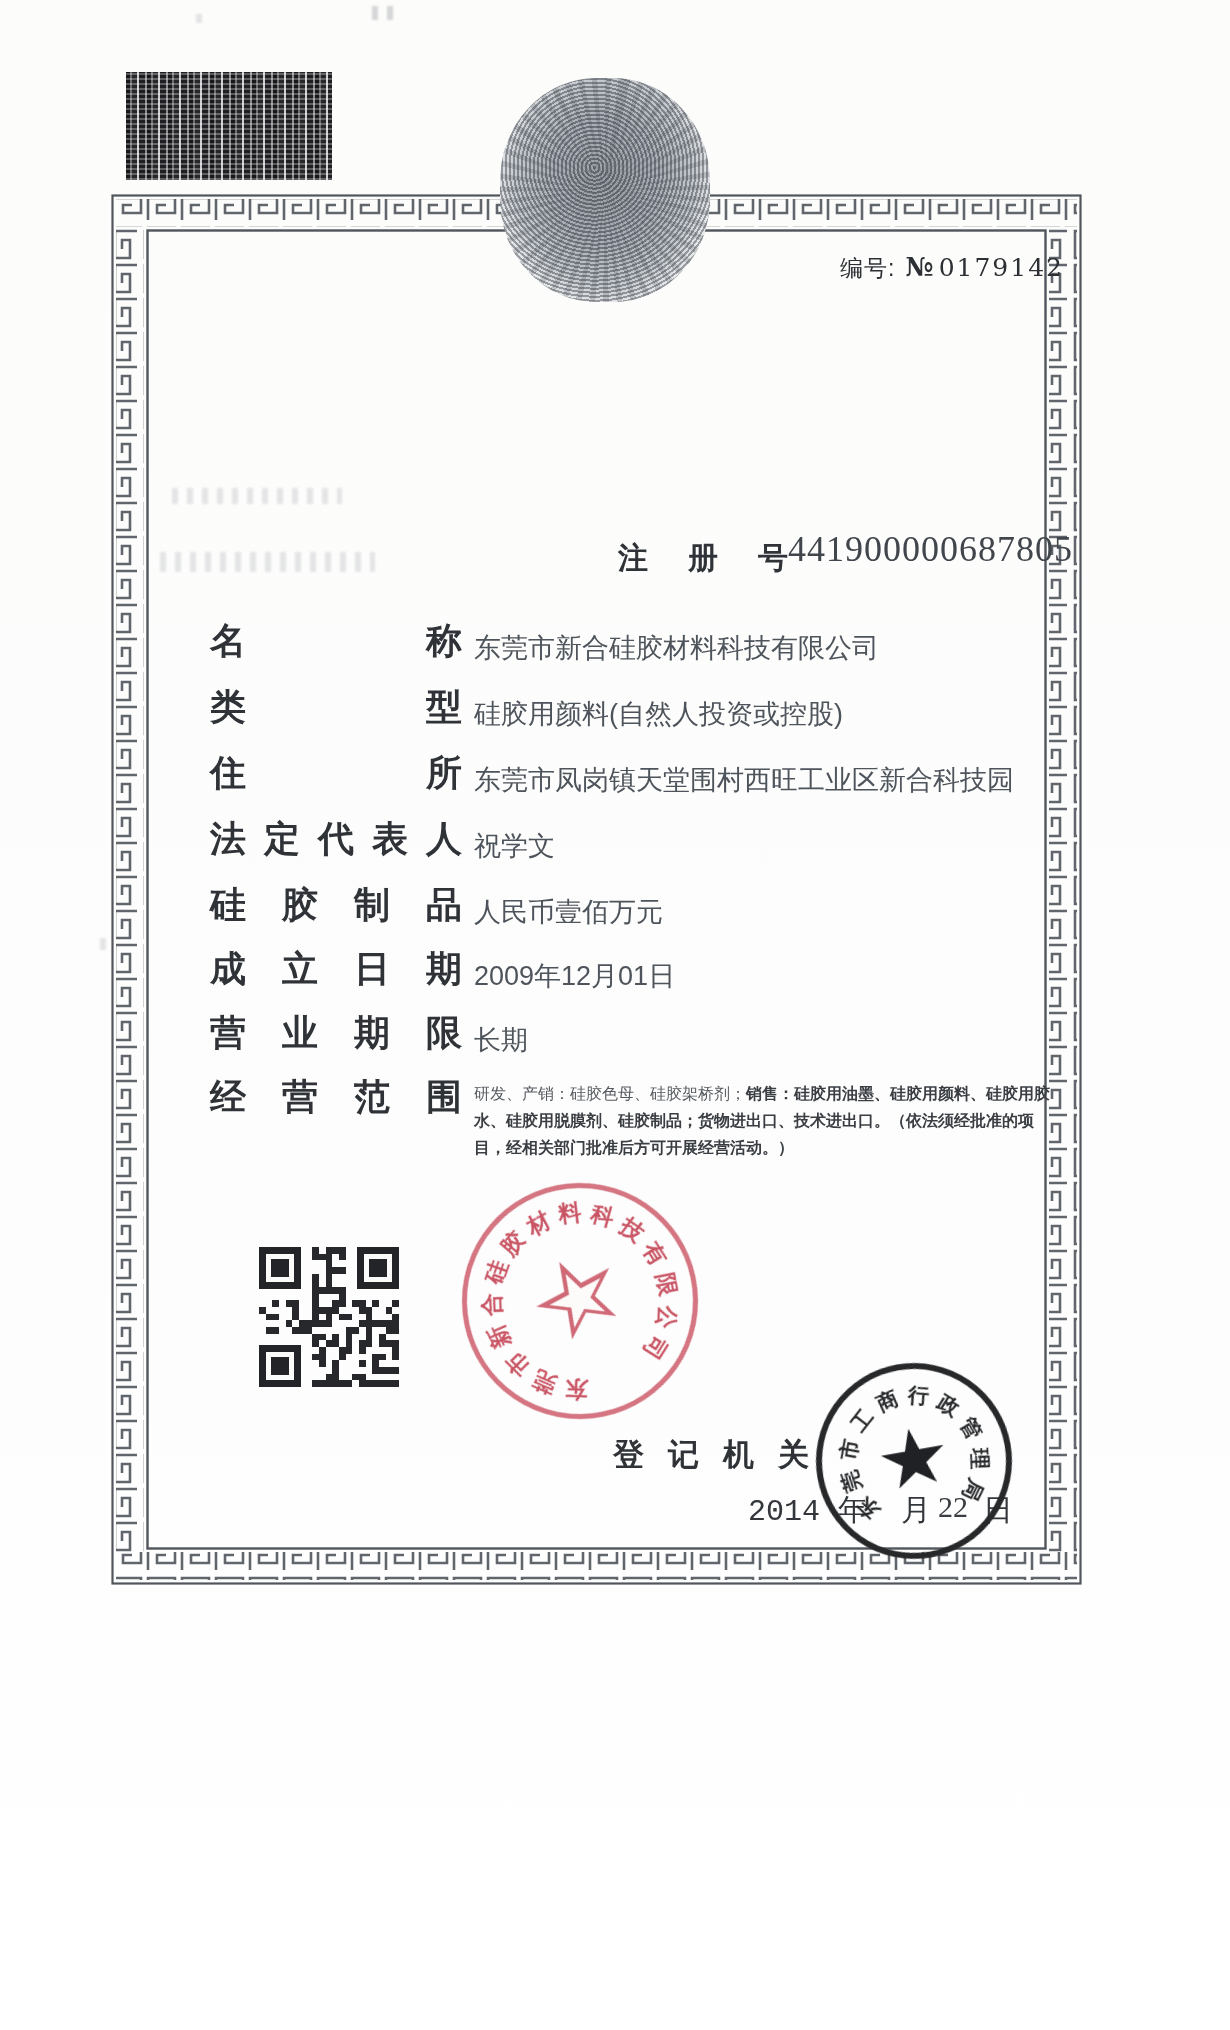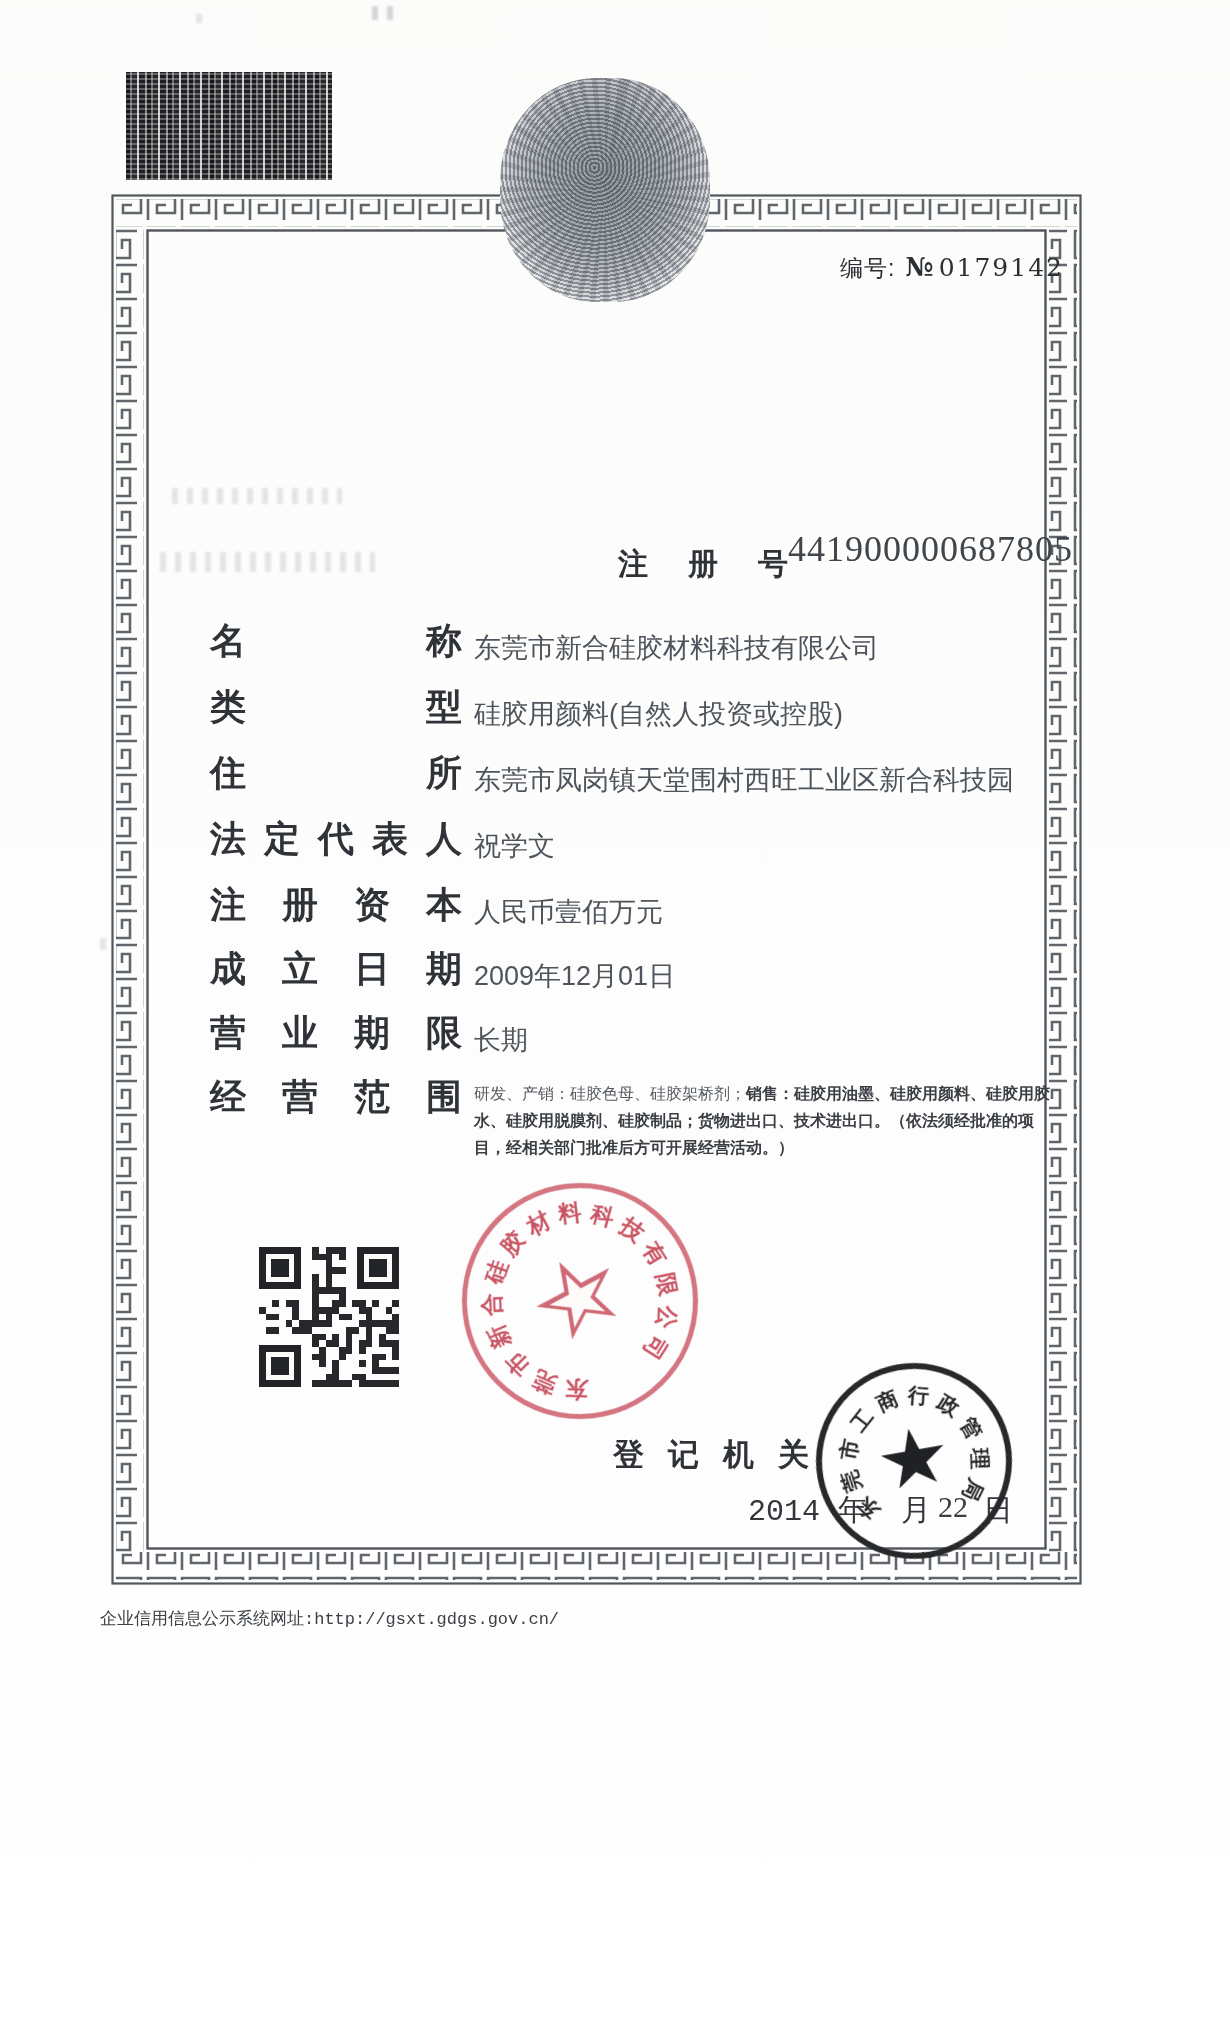--- a/index.html
+++ b/index.html
@@ -25,21 +25,21 @@
   .serial{position:absolute;top:252px;left:840px;width:212px;text-align:right;z-index:4;
           font-size:23px;color:#2c2f33;letter-spacing:1px;white-space:nowrap;}
   .serial .nosym{font-family:"DejaVu Serif",serif;font-weight:bold;font-size:26px;padding:0 4px 0 10px;}
   .serial .digits{font-family:"DejaVu Serif",serif;font-size:25px;letter-spacing:2px;}
   
   .title{position:absolute;left:111px;top:340px;width:971px;margin:0;text-align:center;z-index:4;
          font-size:132px;font-weight:900;color:#212428;letter-spacing:26px;text-indent:26px;
          text-shadow:0 0 1px rgba(30,32,36,.8);}
   
   .regline{position:absolute;left:0;top:528px;width:1230px;z-index:4;}
-  .reg-label{position:absolute;left:618px;top:16px;width:170px;font-size:30px;font-weight:600;color:#2f3338;
+  .reg-label{position:absolute;left:618px;top:10px;width:170px;font-size:30px;font-weight:600;color:#2f3338;
              text-align:justify;text-align-last:justify;}
   .reg-value{position:absolute;left:788px;top:0;font-family:"Liberation Serif",serif;font-size:36px;
              color:#41464c;letter-spacing:1px;}
   
   .row{position:absolute;left:0;width:1230px;z-index:4;}
   .flabel{position:absolute;left:210px;top:0;width:252px;font-size:36px;font-weight:600;color:#2f3338;
           text-align:justify;text-align-last:justify;line-height:1.15;}
   .fvalue{position:absolute;left:474px;top:12px;width:578px;font-size:27px;color:#4e545b;line-height:1.25;}
   .scope{font-size:16px;line-height:27px;top:4px;color:#565b60;}
   .scope .seg2{font-weight:600;color:#3a3e43;}
@@ -129,21 +129,21 @@
   </div>
   <div class="row" style="top:752px">
     <span class="flabel">住所</span>
     <span class="fvalue">东莞市凤岗镇天堂围村西旺工业区新合科技园</span>
   </div>
   <div class="row" style="top:818px">
     <span class="flabel">法定代表人</span>
     <span class="fvalue">祝学文</span>
   </div>
   <div class="row" style="top:884px">
-    <span class="flabel">注册资本</span>
+    <span class="flabel">硅胶制品</span>
     <span class="fvalue">人民币壹佰万元</span>
   </div>
   <div class="row" style="top:948px">
     <span class="flabel">成立日期</span>
     <span class="fvalue">2009年12月01日</span>
   </div>
   <div class="row" style="top:1012px">
     <span class="flabel">营业期限</span>
     <span class="fvalue">长期</span>
   </div>
@@ -318,15 +318,14 @@
       <span style="position: absolute; left: 50%; top: 50%; font-size: 21px; transform: translate(-50%, -50%) rotate(-70deg) translateY(-66px);">市</span>
       <span style="position: absolute; left: 50%; top: 50%; font-size: 21px; transform: translate(-50%, -50%) rotate(-42deg) translateY(-66px);">工</span>
       <span style="position: absolute; left: 50%; top: 50%; font-size: 21px; transform: translate(-50%, -50%) rotate(-14deg) translateY(-66px);">商</span>
       <span style="position: absolute; left: 50%; top: 50%; font-size: 21px; transform: translate(-50%, -50%) rotate(14deg) translateY(-66px);">行</span>
       <span style="position: absolute; left: 50%; top: 50%; font-size: 21px; transform: translate(-50%, -50%) rotate(42deg) translateY(-66px);">政</span>
       <span style="position: absolute; left: 50%; top: 50%; font-size: 21px; transform: translate(-50%, -50%) rotate(70deg) translateY(-66px);">管</span>
       <span style="position: absolute; left: 50%; top: 50%; font-size: 21px; transform: translate(-50%, -50%) rotate(98deg) translateY(-66px);">理</span>
       <span style="position: absolute; left: 50%; top: 50%; font-size: 21px; transform: translate(-50%, -50%) rotate(126deg) translateY(-66px);">局</span>
     </div>
 
-  <div class="footer-left">企业信用信息公示系统网址:http://gsxt.gdgs.gov.cn/</div>
 
 </div>
 
 </body></html>

